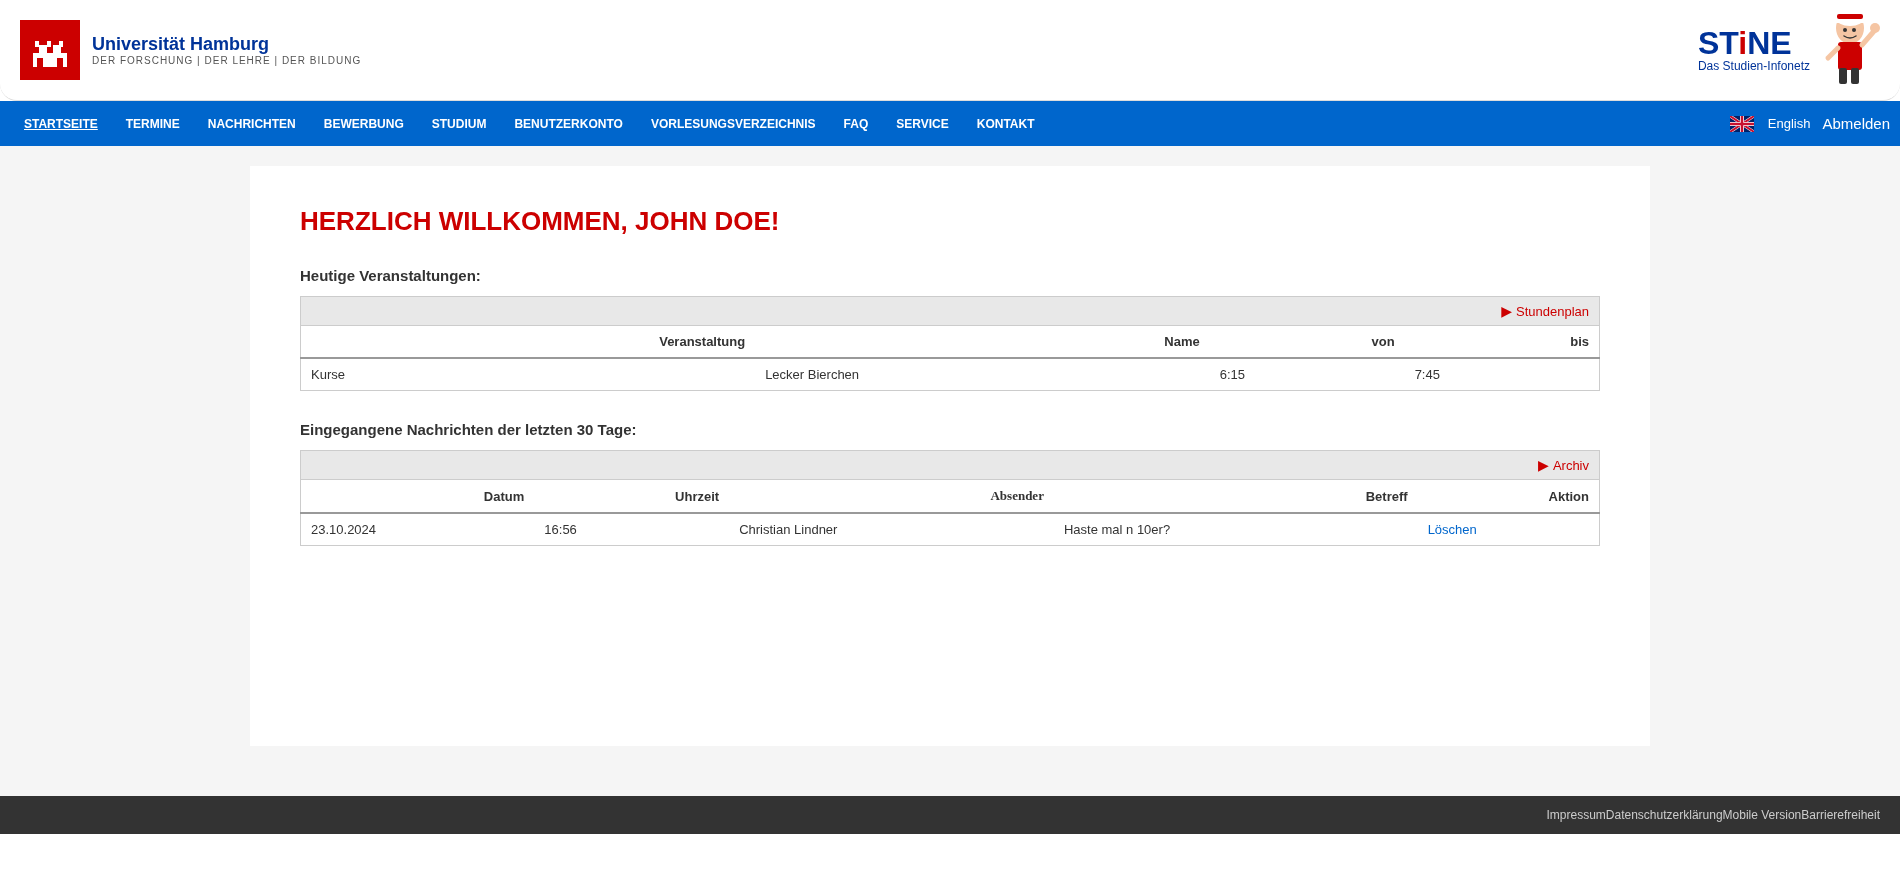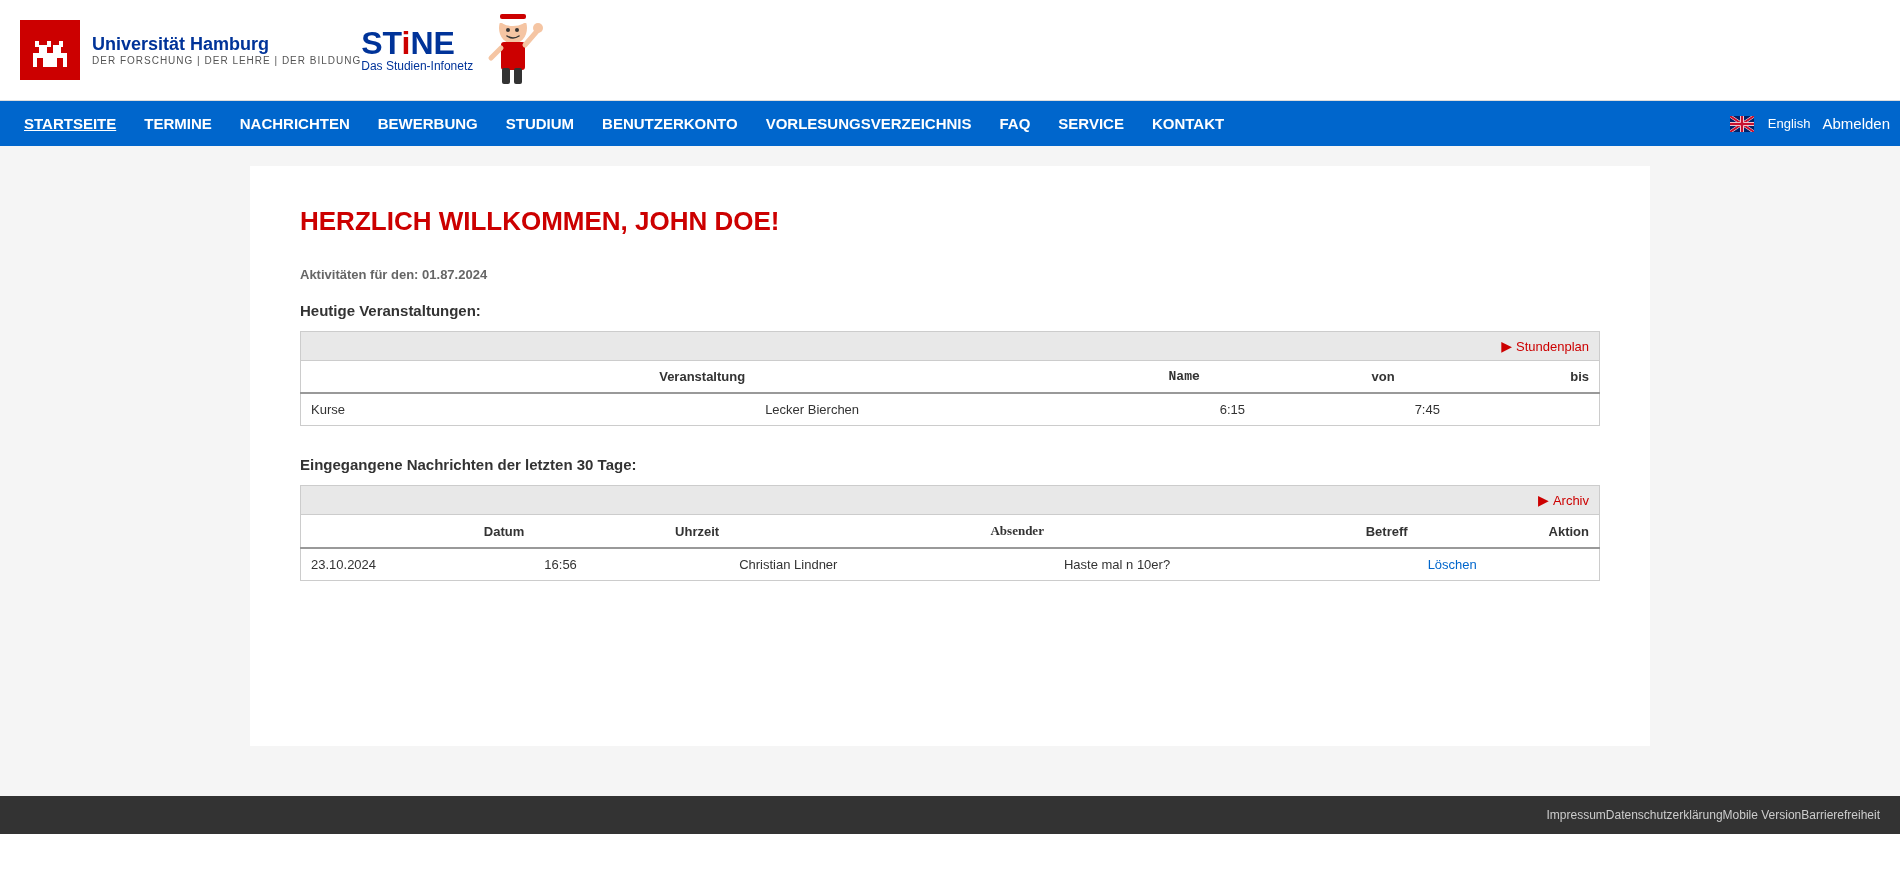--- a/index.html
+++ b/index.html
@@ -2,23 +2,25 @@
 <html><head>
   <meta charset="utf-8">
   <style>
     * { margin: 0; padding: 0; box-sizing: border-box; }
     body { font-family: Arial, sans-serif; font-size: 14px; background: #fff; color: #333; }
 
     
     .header {
       display: flex;
       align-items: center;
+      justify-content: space-between;
       padding: 10px 20px;
       background: #fff;
       border-bottom: 1px solid #ddd;
+      border-radius: 17px;
     }
     .header-logo {
       display: flex;
       align-items: center;
       gap: 12px;
     }
     .logo-red-box {
       background: #cc0000;
       width: 60px;
       height: 60px;
@@ -73,21 +75,21 @@
     .nav-items {
       display: flex;
       align-items: center;
       flex: 1;
       gap: 0;
     }
     .nav-item {
       color: #fff;
       text-decoration: none;
       font-weight: bold;
-      font-size: 15px;
+      font-size: 12px;
       padding: 0 14px;
       height: 31px;
       display: flex;
       align-items: center;
       cursor: pointer;
       white-space: nowrap;
     }
     .nav-item.active {
       color: #fff;
       text-decoration: underline;
@@ -187,21 +189,21 @@
       border-bottom: 2px solid #999;
     }
     td {
       padding: 8px 10px;
       border-bottom: 1px solid #e0e0e0;
       color: #333;
     }
     tr:last-child td { border-bottom: none; }
 
     .veranstaltung-col { width: 35%; }
-    .name-col { width: 35%; font-family: Liberation Mono, monospace; }
+    .name-col { width: 35%; }
     .von-col { width: 15%; }
     .bis-col { width: 15%; }
 
     .datum-col { width: 18%; }
     .uhrzeit-col { width: 15%; }
     .absender-col { width: 25%; font-family: Liberation Serif, serif; }
     .betreff-col { width: 28%; }
     .aktion-col { width: 14%; }
 
     
@@ -315,21 +317,20 @@
     </div>
     <a class="nav-logout">Abmelden</a>
   </div>
 </nav>
 
 <div class="main-wrapper">
   <div class="content-card">
 
     <h1 class="welcome-title">HERZLICH WILLKOMMEN, JOHN DOE!</h1>
 
-    <p class="activity-date">Aktivitäten für den: 01.87.2024</p>
 
     <h2 class="section-title">Heutige Veranstaltungen:</h2>
 
     <div class="table-action-bar">
       <a class="action-link">
         <span class="arrow">▶</span>
         <span>Stundenplan</span>
       </a>
     </div>
 

